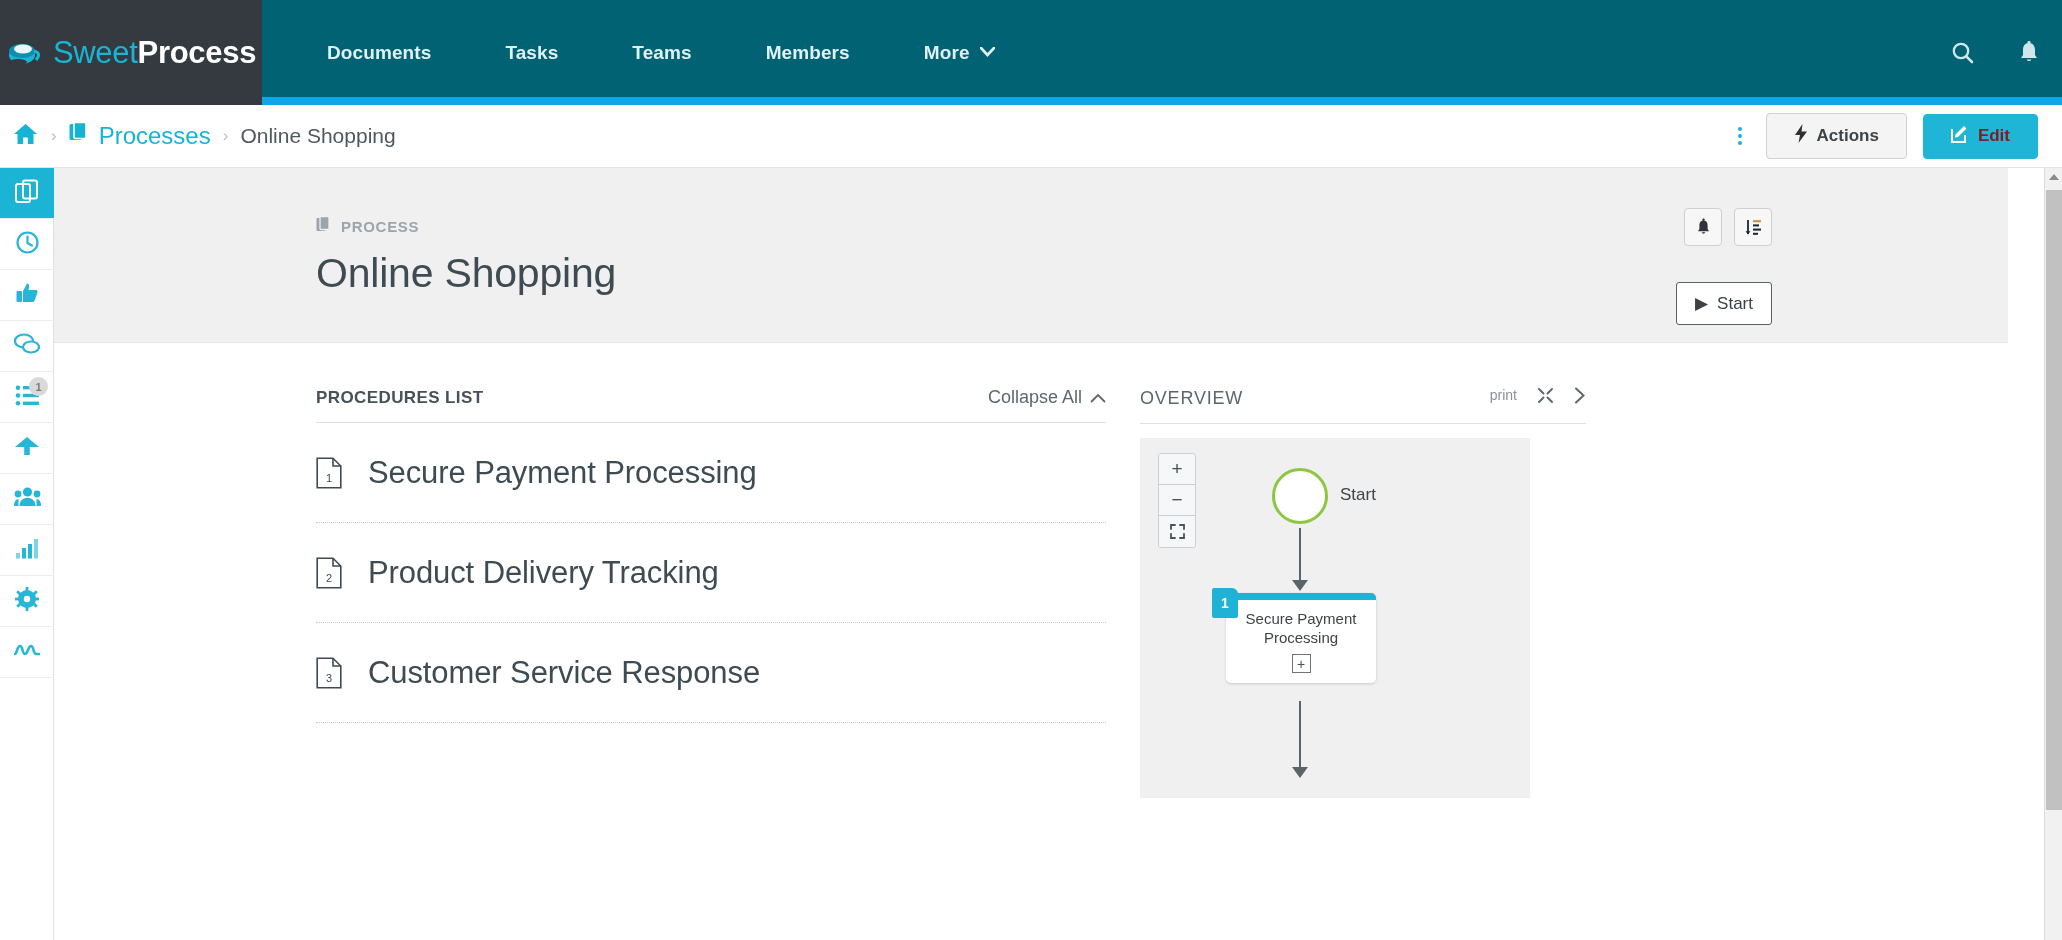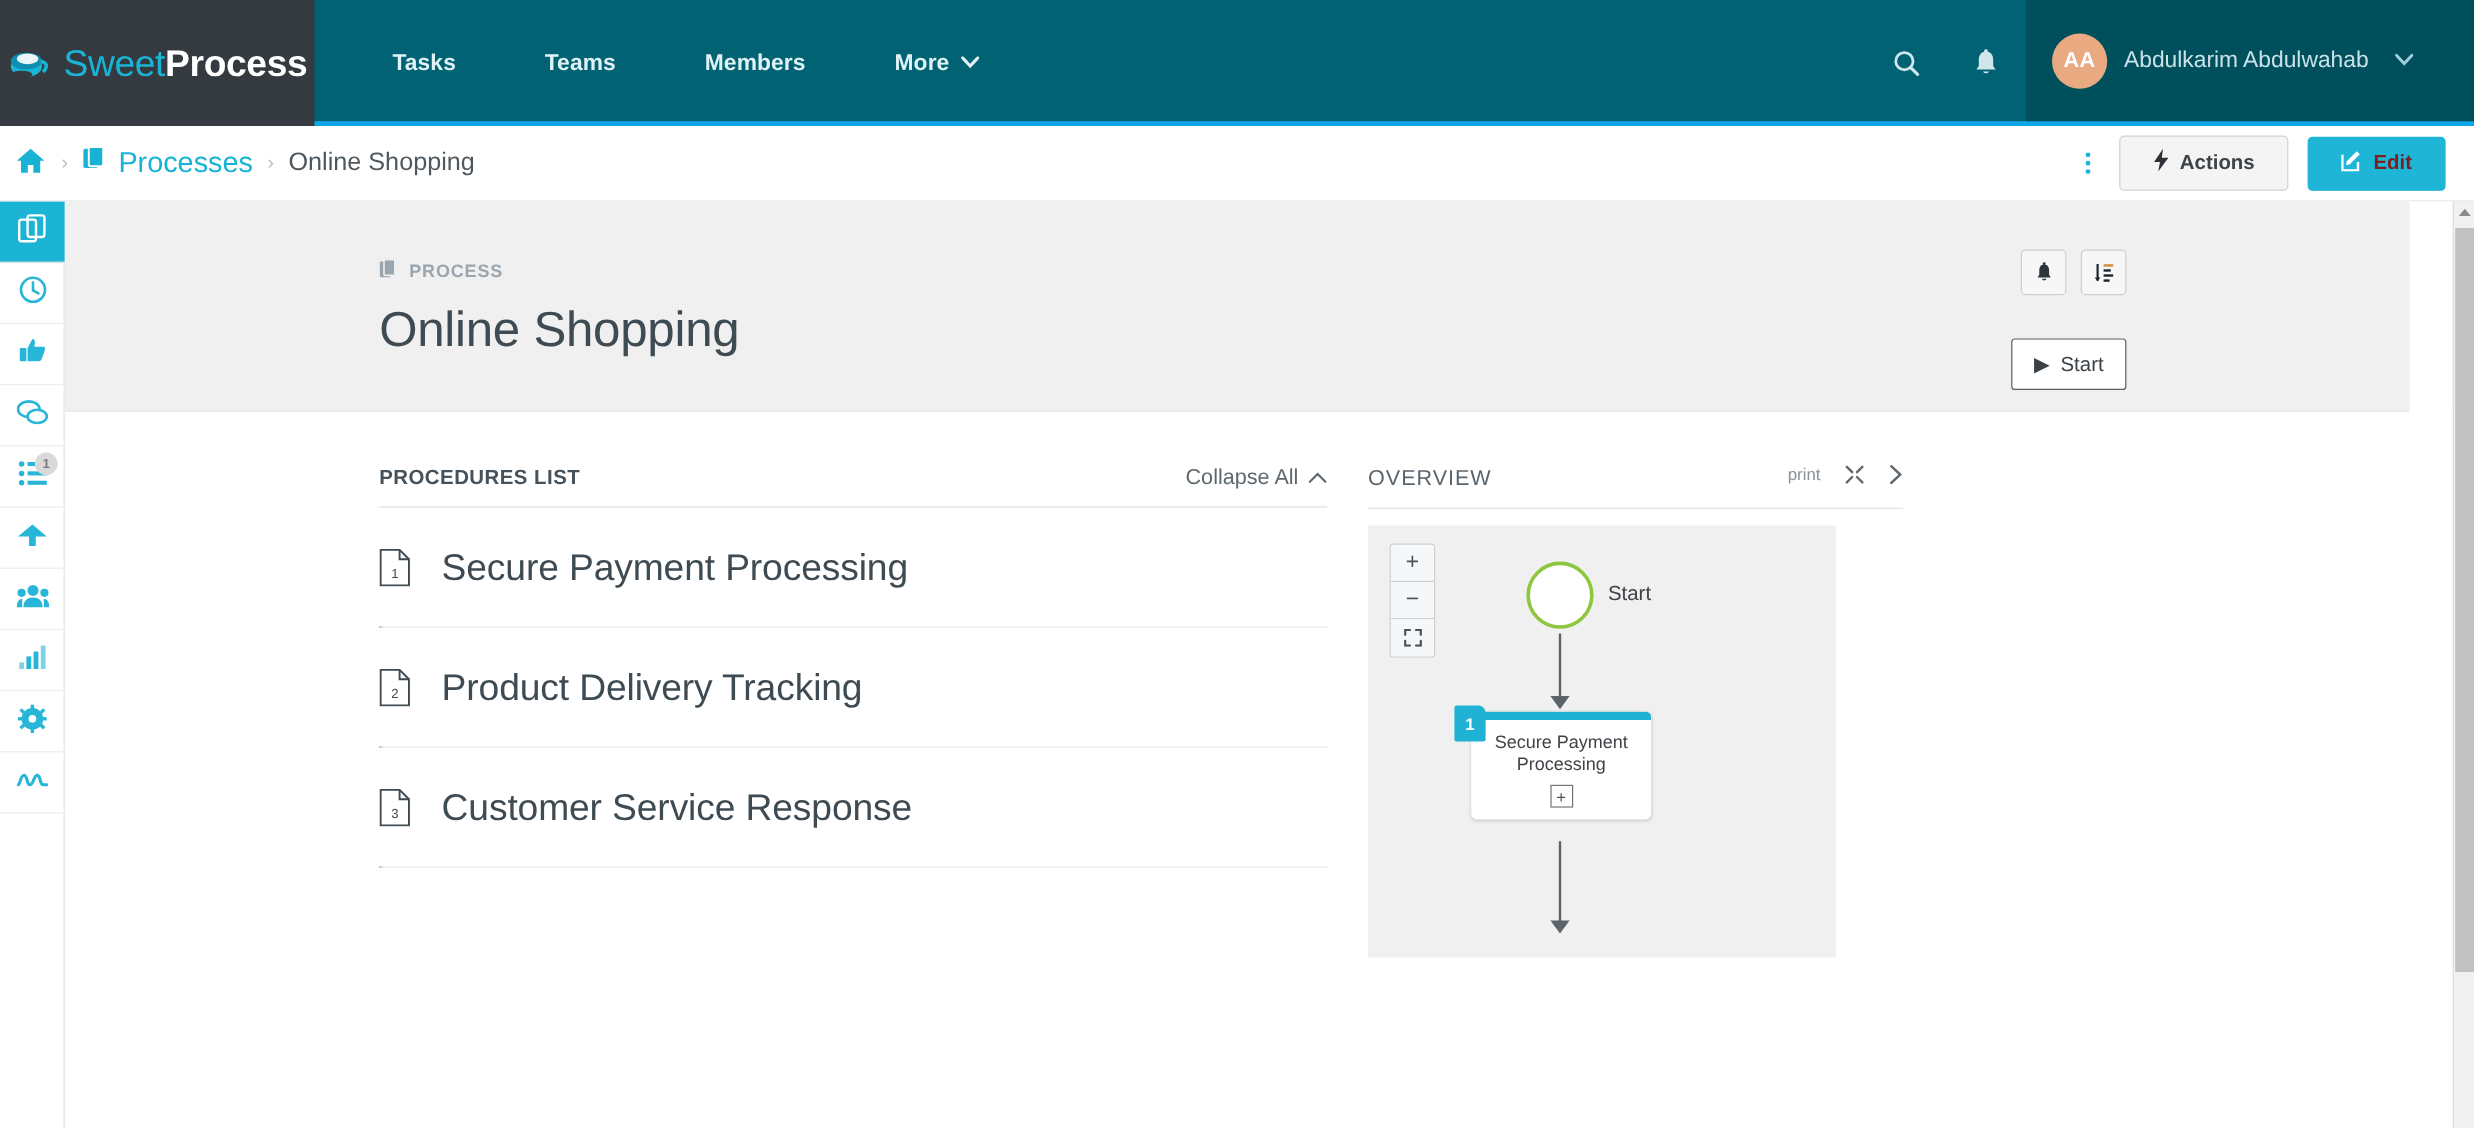--- a/index.html
+++ b/index.html
@@ -10,21 +10,21 @@
     font-family: "Liberation Sans", sans-serif;
     background: #ffffff;
   }
 
   
   .topnav {
     position: absolute; top: 0; left: 0;
     width: 2062px; height: 105px;
     background: #006272;
     display: flex; align-items: stretch;
-    border-bottom: 4px solid #0ea5e9;
+    border-bottom: 8px solid #0ea5e9;
   }
   .brand {
     width: 262px; height: 105px;
     background: #343a40;
     display: flex; align-items: center; justify-content: center;
     gap: 9px;
   }
   .brand-logo { width: 38px; height: 30px; position: relative; }
   .brand-text { font-size: 31px; letter-spacing: -0.3px; white-space: nowrap; }
   .brand-sweet { color: #19b5d4; font-weight: 400; }
@@ -258,20 +258,23 @@
         <ellipse cx="12" cy="24" rx="9" ry="3" fill="#343a40"></ellipse>
       </svg>
     </span>
     <span class="brand-text">
       <span class="brand-sweet">Sweet</span><span class="brand-process">Process</span>
     </span>
   </div>
 
   <div class="navitems">
     <div class="navitem">
+      <span>Documents</span>
+    </div>
+    <div class="navitem">
       <span>Tasks</span>
     </div>
     <div class="navitem">
       <span>Teams</span>
     </div>
     <div class="navitem">
       <span>Members</span>
     </div>
     <div class="navitem">
       <span>More</span>
@@ -289,29 +292,20 @@
         <circle cx="11" cy="11" r="7.2" stroke="#cfe7ec" stroke-width="2.3" fill="none"></circle>
         <line x1="16.3" y1="16.3" x2="22" y2="22" stroke="#cfe7ec" stroke-width="2.6" stroke-linecap="round"></line>
       </svg>
     </div>
     <div class="nav-icon">
       <svg width="24" height="26" viewBox="0 0 24 26">
         <path d="M12 3 C7.5 3 6 6.5 6 10 L6 15 L4 18 L20 18 L18 15 L18 10 C18 6.5 16.5 3 12 3 Z" fill="#cfe7ec"></path>
         <rect x="10.4" y="1" width="3.2" height="3" rx="1.4" fill="#cfe7ec"></rect>
         <path d="M9.5 19.5 A2.8 2.8 0 0 0 14.5 19.5 Z" fill="#cfe7ec"></path>
       </svg>
-    </div>
-    <div class="user-block">
-      <span class="avatar">AA</span>
-      <span class="user-name">Abdulkarim Abdulwahab</span>
-      <span class="user-caret">
-        <svg width="15" height="10" viewBox="0 0 15 10">
-            <path d="M1 1 L7.5 8 L14 1" stroke="#9fd0d9" stroke-width="2.4" fill="none" stroke-linecap="round"></path>
-          </svg>
-      </span>
     </div>
   </div>
 </div>
 
 <div class="crumbbar">
   <div class="crumbs">
     <span class="crumb-home">
       <svg width="27" height="24" viewBox="0 0 27 24">
         <path d="M13.5 2 L25 12 L21.5 12 L21.5 22 L15.8 22 L15.8 15.5 L11.2 15.5 L11.2 22 L5.5 22 L5.5 12 L2 12 Z" fill="#17b3d4"></path>
       </svg>

